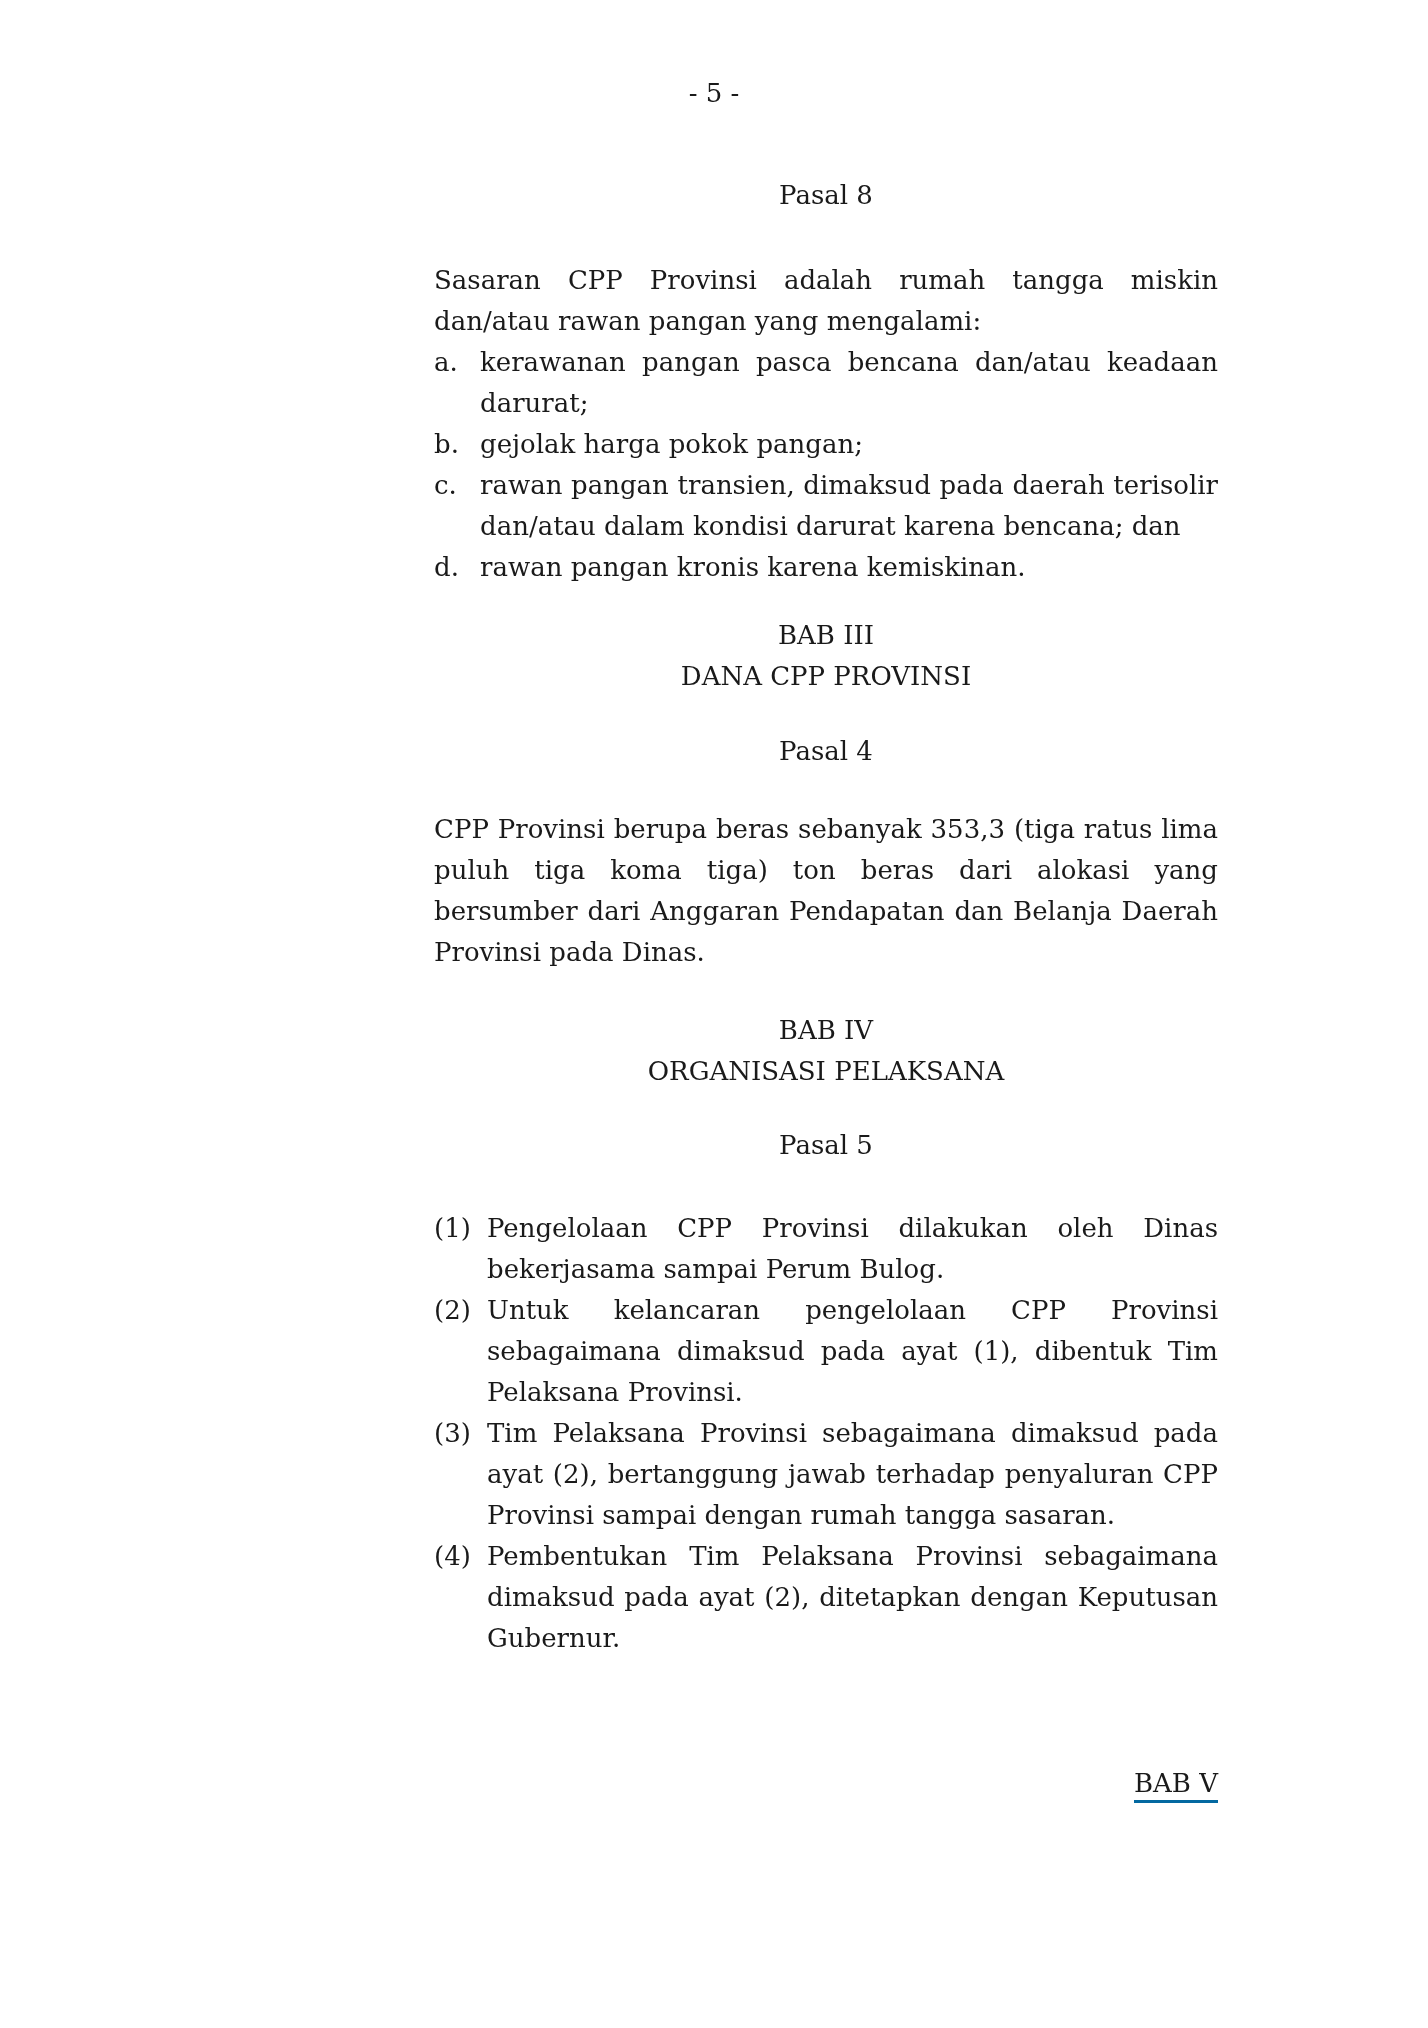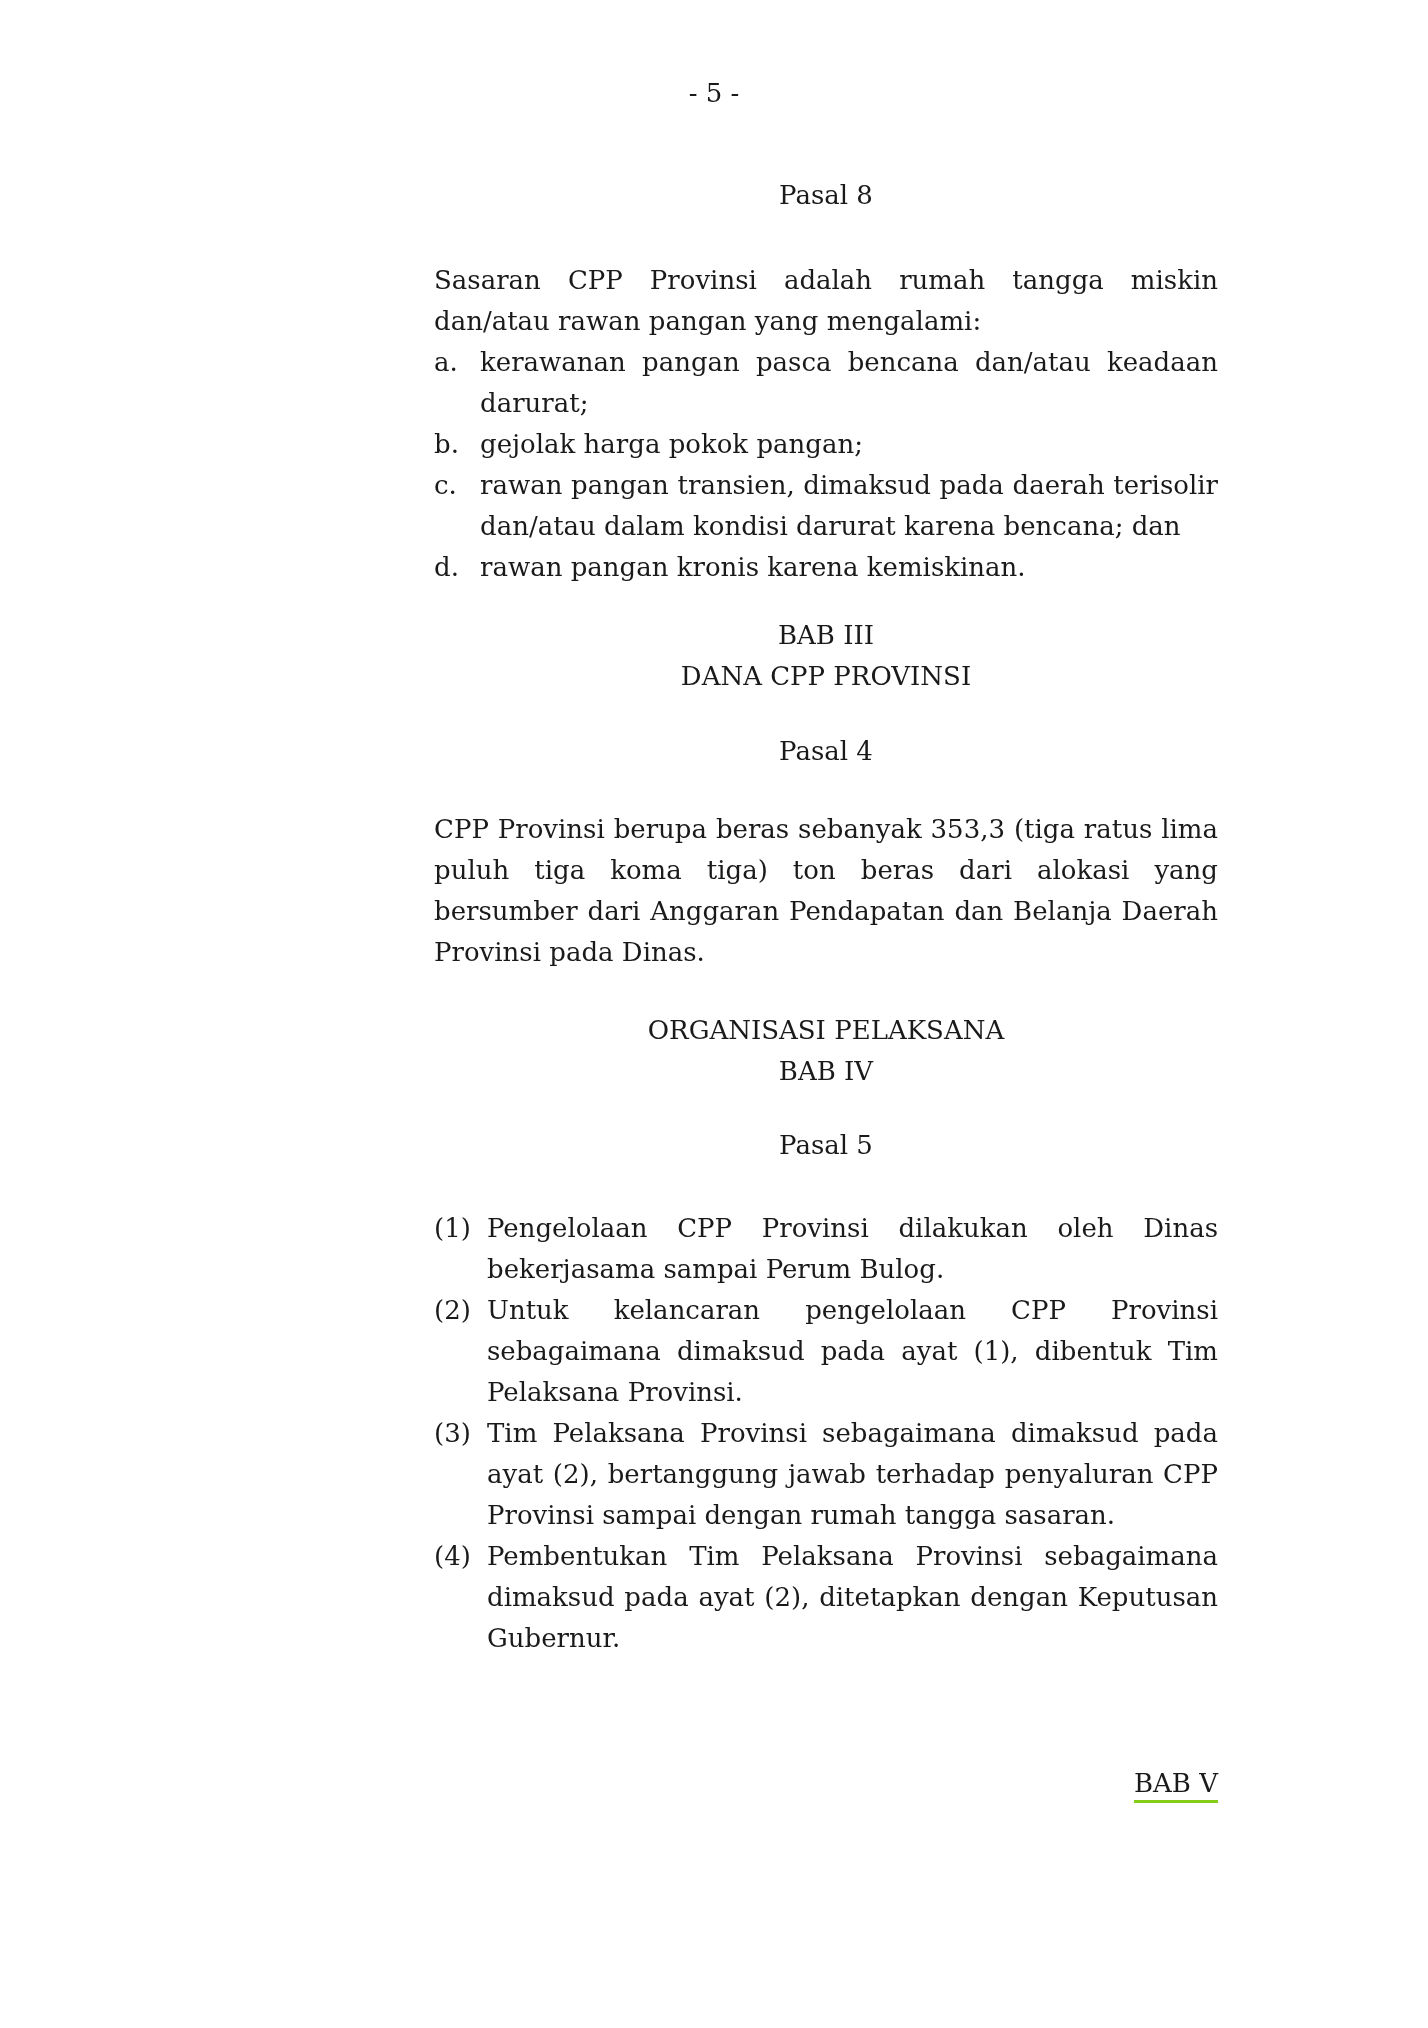--- a/index.html
+++ b/index.html
@@ -66,21 +66,21 @@
     flex: 1 1 auto;
     text-align: justify;
     text-justify: inter-word;
   }
   .catchword-row {
     margin-top: 104px;
     text-align: right;
   }
   .catchword {
     display: inline-block;
-    border-bottom: 3px solid #84cc16;
+    border-bottom: 3px solid #0369a1;
     padding-bottom: 1px;
     line-height: 32px;
   }
 </style>
 </head>
 <body>
 
 <div class="page">
 
   <div class="page-number">- 5 -</div>
@@ -113,22 +113,22 @@
     <div class="bab-heading h-bab3">
       <div>BAB III</div>
       <div>DANA CPP PROVINSI</div>
     </div>
 
     <div class="pasal-heading h-pasal4">Pasal 4</div>
 
     <div class="para p-pasal4">CPP Provinsi berupa beras sebanyak 353,3 (tiga ratus lima puluh tiga koma tiga) ton beras dari alokasi yang bersumber dari Anggaran Pendapatan dan Belanja Daerah Provinsi pada Dinas.</div>
 
     <div class="bab-heading h-bab4">
+      <div>BAB IV</div>
       <div>ORGANISASI PELAKSANA</div>
-      <div>BAB IV</div>
     </div>
 
     <div class="pasal-heading h-pasal5">Pasal 5</div>
 
     <ol class="num-list">
       <li class="li-row">
         <span class="li-label">(1)</span>
         <span class="li-text">Pengelolaan CPP Provinsi dilakukan oleh Dinas bekerjasama sampai Perum Bulog.</span>
       </li>
       <li class="li-row">

